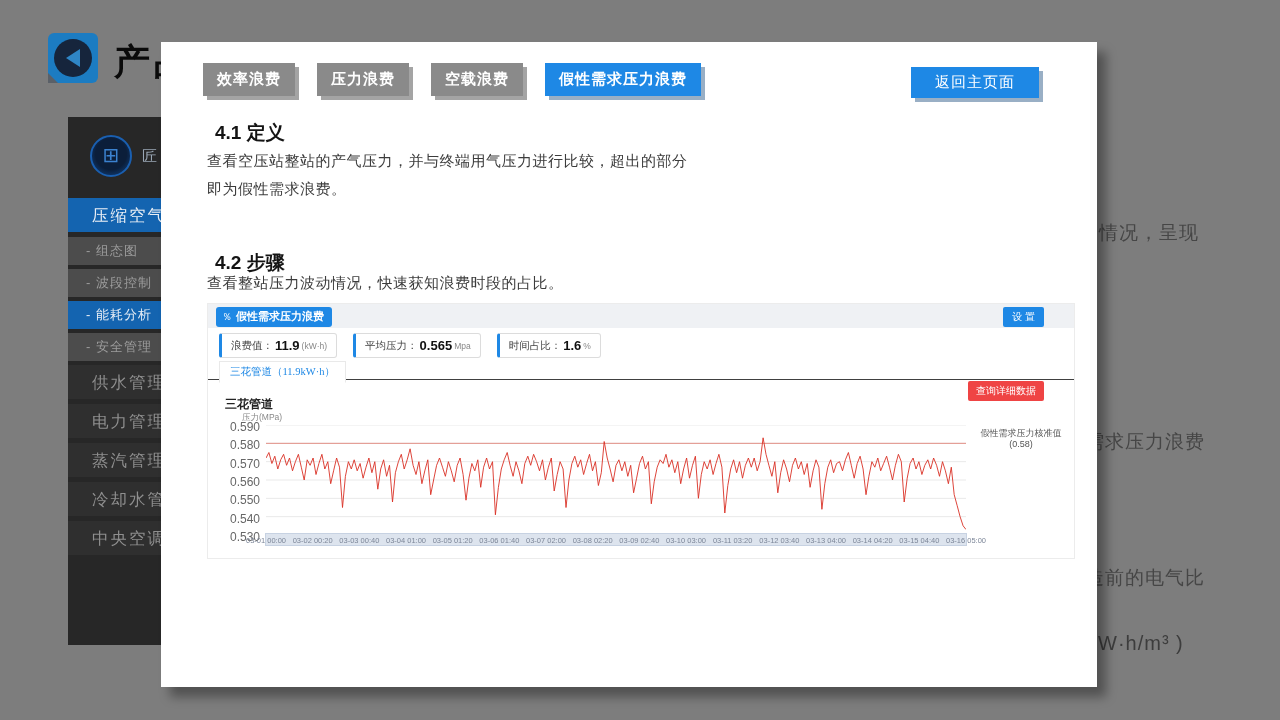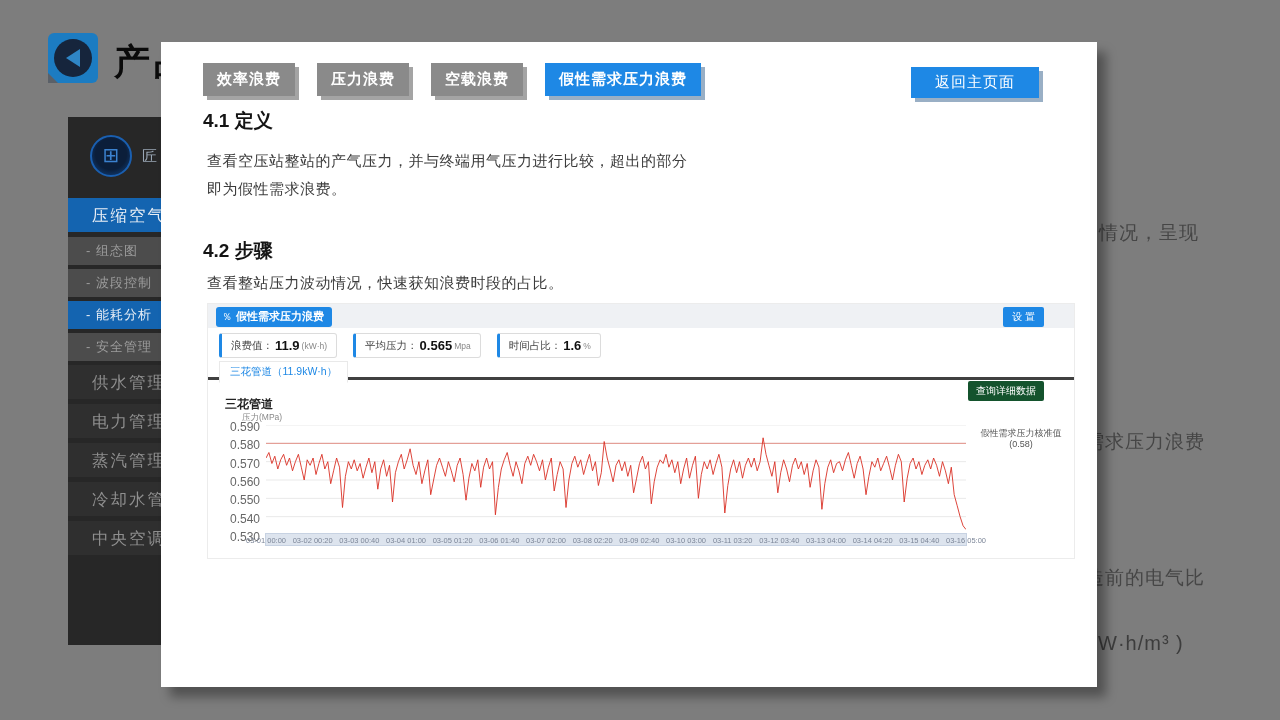--- a/index.html
+++ b/index.html
@@ -40,44 +40,44 @@
   
   .modal{position:absolute;left:161px;top:42px;width:936px;height:645px;background:#ffffff;
     z-index:5;box-shadow:9px 10px 10px rgba(0,0,0,0.35);}
   .doc-tabs{position:absolute;left:42px;top:21px;display:flex;gap:22px;}
   .doc-tab{background:#8a8a8a;color:#fff;font-size:15px;letter-spacing:1px;padding:7px 14px;
     box-shadow:4px 4px 0 rgba(90,90,90,0.55);cursor:pointer;white-space:nowrap;font-weight:bold;}
   .doc-tab.active{background:#1e88e5;box-shadow:4px 4px 0 rgba(70,110,150,0.55);}
   .back-btn{position:absolute;right:58px;top:25px;background:#1e88e5;color:#fff;border:none;
     font-size:15px;letter-spacing:1px;padding:6px 24px;cursor:pointer;
     box-shadow:4px 4px 0 rgba(70,110,150,0.55);font-family:inherit;}
-  .h-sec{position:absolute;left:42px;margin:0;font-size:19px;font-weight:bold;color:#141414;}
+  .h-sec{position:absolute;left:42px;margin:12px;font-size:19px;font-weight:bold;color:#141414;}
   .h41{top:66px;} .h42{top:196px;}
   .para{position:absolute;left:46px;margin:0;font-size:15px;color:#3c3c3c;letter-spacing:0.5px;white-space:nowrap;}
   .p1{top:110px;} .p2{top:138px;} .p3{top:232px;}
 
   
   .shot{position:absolute;left:46px;top:261px;width:868px;height:256px;background:#fff;
     border:1px solid #ececec;box-sizing:border-box;}
   .shot-header{position:absolute;left:0;top:0;width:100%;height:24px;background:#eff1f4;}
   .shot-badge{position:absolute;left:8px;top:3px;background:#1e88e5;border-radius:3px;color:#fff;
     font-size:11px;font-weight:bold;padding:2px 8px 3px 6px;display:flex;align-items:center;gap:4px;}
   .badge-icon{font-size:10px;font-weight:normal;}
   .shot-settings{position:absolute;right:30px;top:3px;background:#1e88e5;border-radius:2px;color:#fff;
     font-size:10px;padding:3px 9px;}
   .stats{position:absolute;left:11px;top:29px;display:flex;gap:16px;}
   .stat-box{display:flex;align-items:center;background:#fff;border:1px solid #dcdcdc;
     border-left:3px solid #1e88e5;border-radius:3px;padding:3px 9px;height:17px;}
   .s-lab{font-size:10.5px;color:#444;}
   .s-val{font-size:13px;font-weight:bold;color:#111;margin:0 2px;}
   .s-unit{font-size:8.5px;color:#888;}
-  .pipe-tabs{position:absolute;left:0;top:56px;width:100%;height:20px;border-bottom:3px solid #404040;box-sizing:border-box;}
+  .pipe-tabs{position:absolute;left:0;top:56px;width:100%;height:20px;border-bottom:1px solid #404040;box-sizing:border-box;font-family:Liberation Serif, serif;}
   .pipe-tab{display:inline-block;margin-left:11px;border:1px solid #e9e9e9;border-bottom:1px solid #fff;
     background:#fff;color:#1e88e5;font-size:10.5px;padding:3px 10px;position:relative;top:1px;}
-  .query-btn{position:absolute;right:30px;top:77px;background:#14532d;border-radius:2px;color:#fff;
+  .query-btn{position:absolute;right:30px;top:77px;background:#ef4444;border-radius:2px;color:#fff;
     font-size:10px;padding:3px 8px;}
   .chart-title{position:absolute;left:17px;top:92px;font-size:12px;font-weight:bold;color:#222;}
   .ylab{position:absolute;left:34px;top:108px;font-size:8.5px;color:#888;}
   .yticks{position:absolute;inset:0;pointer-events:none;}
   .ytick{position:absolute;left:12px;width:40px;text-align:right;font-size:12px;color:#666;}
   .plot{position:absolute;left:58px;top:121px;}
   .zoomband{position:absolute;left:57px;top:229px;width:702px;height:13px;background:#dde4ee;
     border:1px solid #c7d2e2;box-sizing:border-box;}
   .xticks{position:absolute;left:0;top:232px;width:100%;height:10px;}
   .xtick{position:absolute;transform:translateX(-50%);font-size:7.5px;color:#7c8698;white-space:nowrap;}

